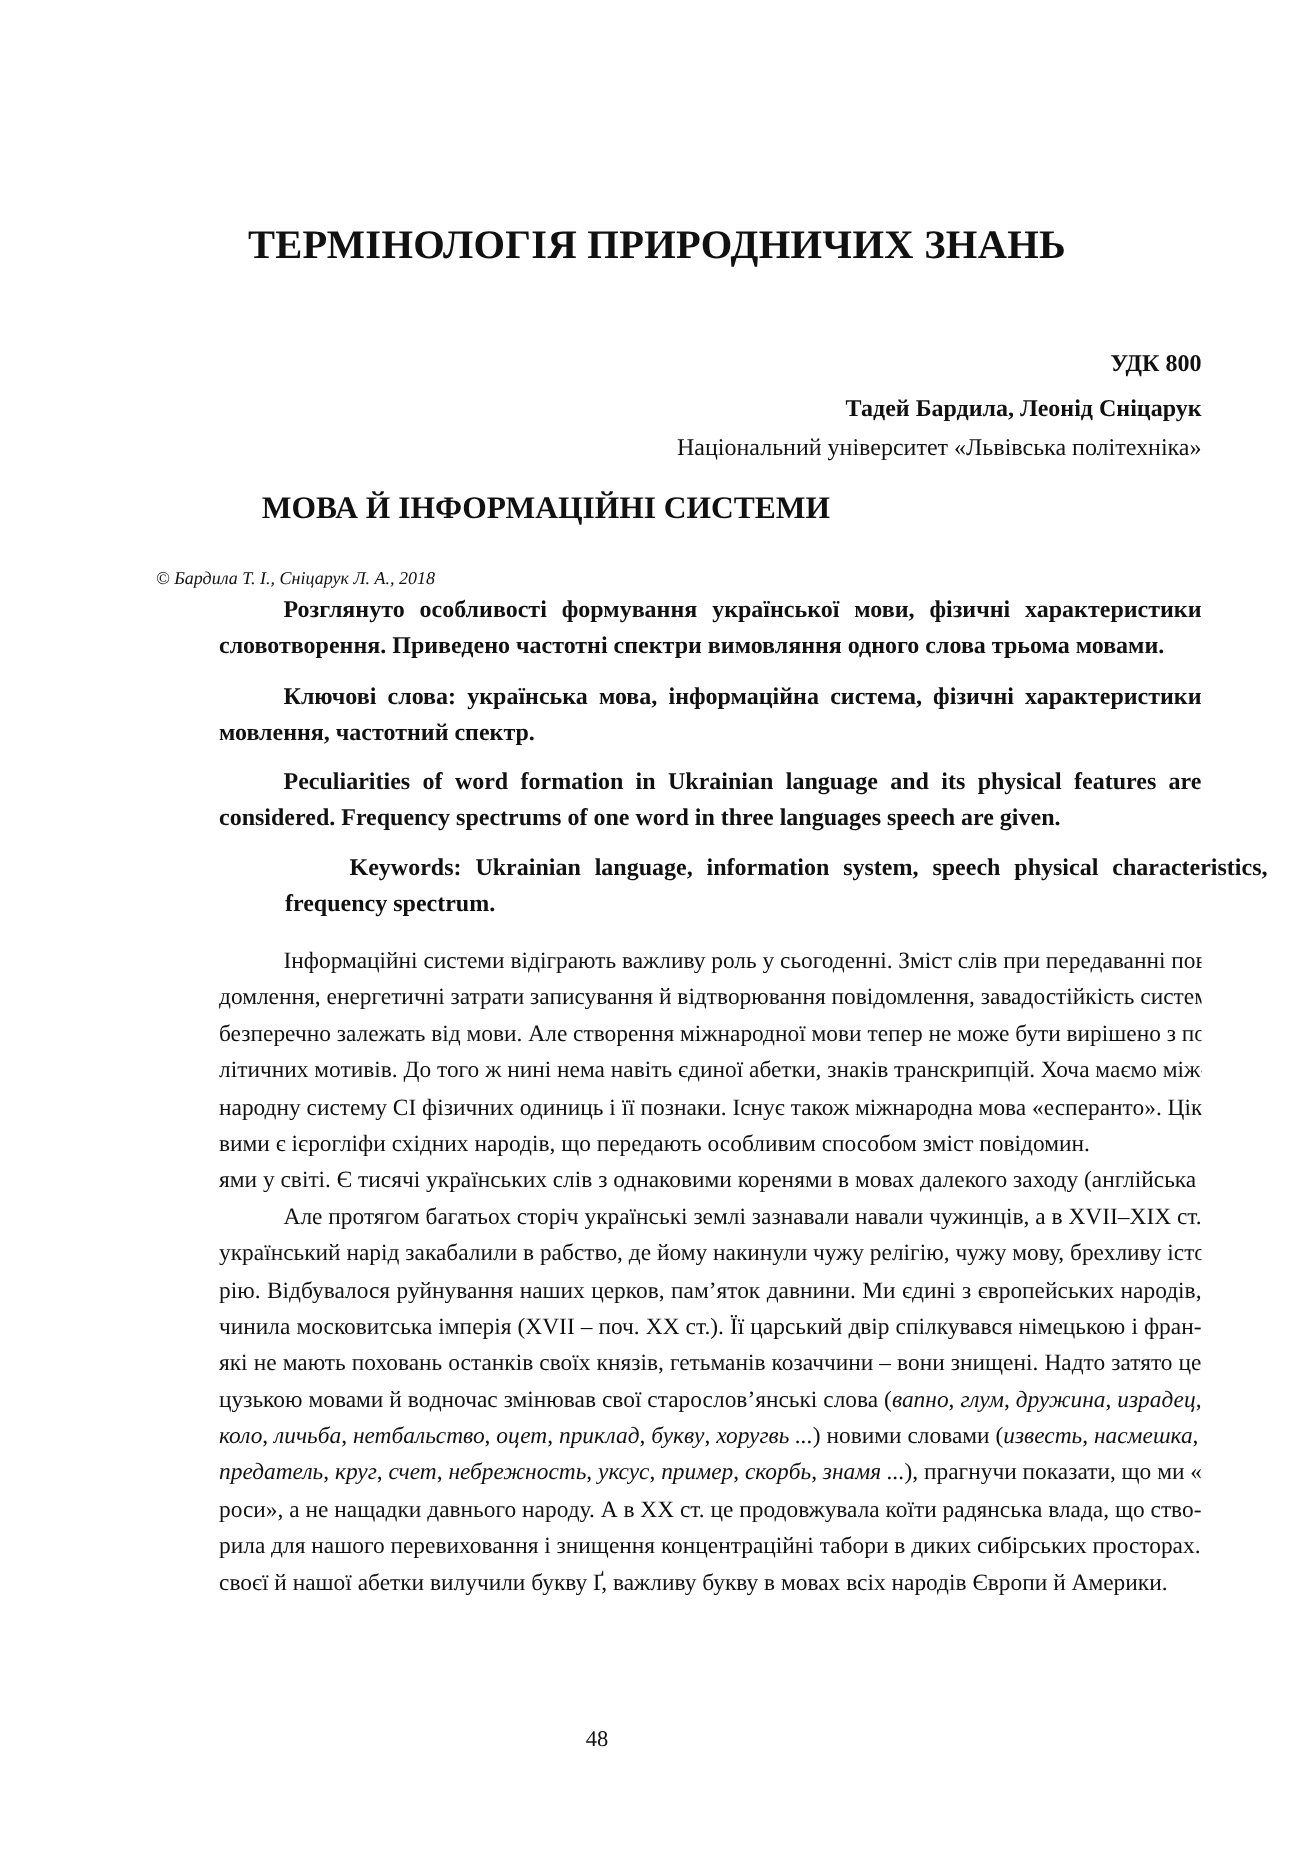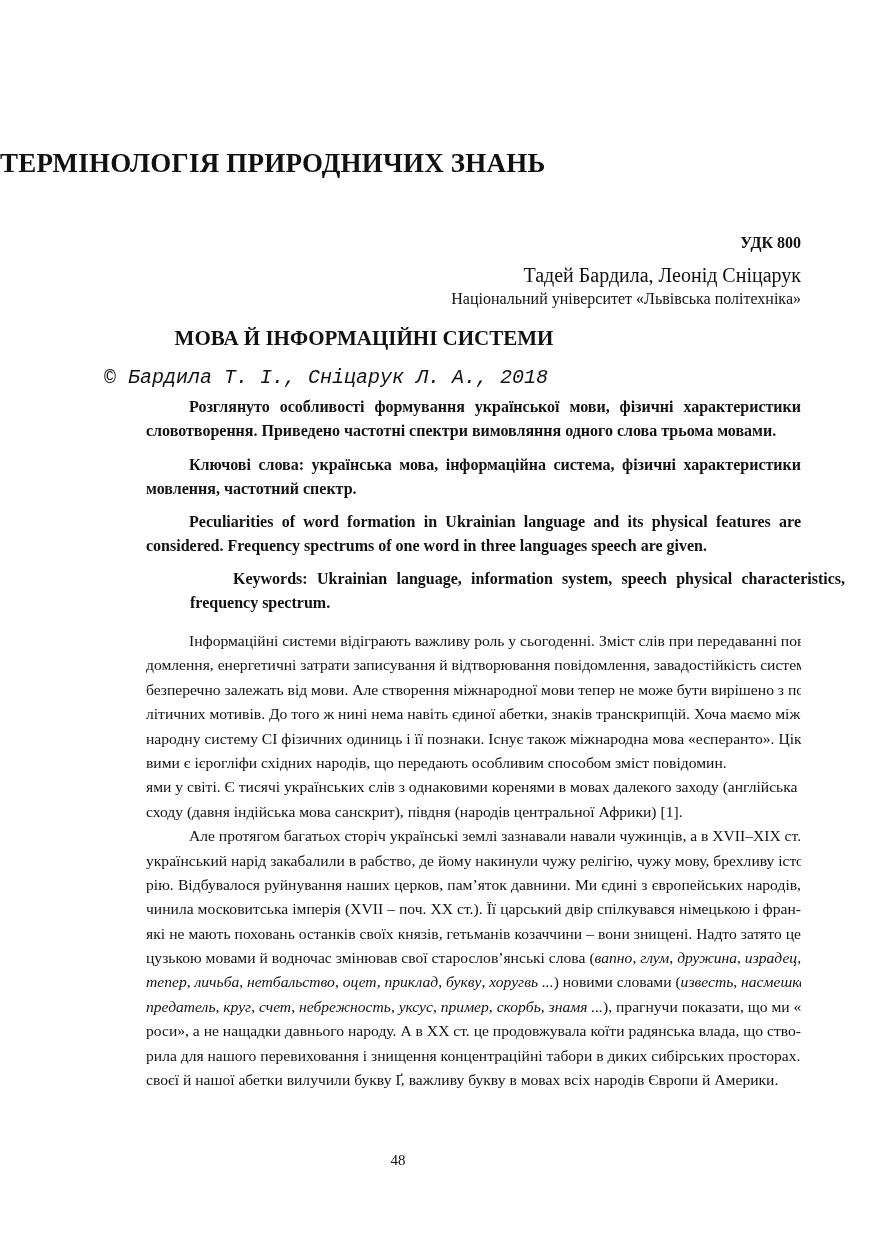--- a/index.html
+++ b/index.html
@@ -1,25 +1,25 @@
 <!DOCTYPE html>
 <html><head>
 <meta charset="utf-8">
 <style>
   html, body { margin: 0; padding: 0; background: #ffffff; }
   body { width: 876px; height: 1240px; position: relative; overflow: hidden;
          font-family: "Liberation Serif", "DejaVu Serif", serif; color: #111; }
-  .section-title { position: absolute; left: 0; width: 876px; top: 148px; text-align: left;
+  .section-title { position: absolute; left: 0; width: 876px; top: 148px; text-align: center;
          font-weight: bold; font-size: 27px; letter-spacing: 0.2px; }
   .udk { position: absolute; right: 75px; top: 234px; font-weight: bold; font-size: 16px; }
-  .authors { position: absolute; right: 75px; top: 264px; font-weight: normal; font-size: 20px; }
+  .authors { position: absolute; right: 75px; top: 264px; font-weight: bold; font-size: 16px; }
   .affil { position: absolute; right: 75px; top: 290px; font-size: 16px; }
   .article-title { position: absolute; left: 0; width: 728px; top: 326px; text-align: center;
          font-weight: bold; font-size: 21px; }
-  .copyright { position: absolute; left: 104px; top: 366px; font-style: italic; font-size: 20px; font-family: Liberation Mono, monospace; }
+  .copyright { position: absolute; left: 104px; top: 378px; font-style: italic; font-size: 12px; }
   .block { position: absolute; left: 146px; width: 655px; }
   .abs p { margin: 0; font-weight: bold; font-size: 16px; line-height: 24px;
          text-align: justify; text-indent: 43px; font-stretch: condensed; }
   .line { height: 24.4px; line-height: 24.4px; font-size: 15.6px; white-space: nowrap;
          text-align: justify; text-align-last: justify; overflow: hidden; }
   .line.last { text-align-last: left; }
   .line.indent { padding-left: 43px; }
   .page-number { position: absolute; left: 0; width: 796px; top: 1152px; text-align: center; font-size: 15px; }
   i { font-style: italic; }
 </style>
@@ -51,30 +51,29 @@
   <div>
     <div class="line indent">Інформаційні системи відіграють важливу роль у сьогоденні. Зміст слів при передаванні пові-</div>
     <div class="line">домлення, енергетичні затрати записування й відтворювання повідомлення, завадостійкість системи</div>
     <div class="line">безперечно залежать від мови. Але створення міжнародної мови тепер не може бути вирішено з по-</div>
     <div class="line">літичних мотивів. До того ж нині нема навіть єдиної абетки, знаків транскрипцій. Хоча маємо між-</div>
     <div class="line">народну систему СІ фізичних одиниць і її познаки. Існує також міжнародна мова «есперанто». Ціка-</div>
     <div class="line last">вими є ієрогліфи східних народів, що передають особливим способом зміст повідомин.</div>
   </div>
   <div>
     <div class="line">ями у світі. Є тисячі українських слів з однаковими коренями в мовах далекого заходу (англійська мова),</div>
-    <div class="line last">сходу (давня індійська мова санскрит), півдня (народів центральної Африки) [1].</div>
   </div>
   <div>
     <div class="line indent">Але протягом багатьох сторіч українські землі зазнавали навали чужинців, а в XVII–XIX ст.</div>
     <div class="line">український нарід закабалили в рабство, де йому накинули чужу релігію, чужу мову, брехливу істо-</div>
     <div class="line">рію. Відбувалося руйнування наших церков, пам’яток давнини. Ми єдині з європейських народів,</div>
     <div class="line">чинила московитська імперія (XVII – поч. XX ст.). Її царський двір спілкувався німецькою і фран-</div>
     <div class="line">які не мають поховань останків своїх князів, гетьманів козаччини – вони знищені. Надто затято це</div>
     <div class="line italic-mix">цузькою мовами й водночас змінював свої старослов’янські слова (<i>вапно</i>, <i>глум</i>, <i>дружина</i>, <i>израдец</i>,</div>
-    <div class="line italic-mix"><i>тепер</i>, <i>личьба</i>, <i>нетбальство</i>, <i>оцет</i>, <i>приклад</i>, <i>букву</i>, <i>хоругвь</i> <i>...</i>) новими словами (<i>известь</i>, <i>насмешка</i>, <i>жена</i>,</div>
+    <div class="line italic-mix"><i>коло</i>, <i>личьба</i>, <i>нетбальство</i>, <i>оцет</i>, <i>приклад</i>, <i>букву</i>, <i>хоругвь</i> <i>...</i>) новими словами (<i>известь</i>, <i>насмешка</i>, <i>жена</i>,</div>
     <div class="line italic-mix"><i>предатель</i>, <i>круг</i>, <i>счет</i>, <i>небрежность</i>, <i>уксус</i>, <i>пример</i>, <i>скорбь</i>, <i>знамя</i> <i>...</i>), прагнучи показати, що ми «мало-</div>
     <div class="line">роси», а не нащадки давнього народу. А в XX ст. це продовжувала коїти радянська влада, що ство-</div>
     <div class="line">рила для нашого перевиховання і знищення концентраційні табори в диких сибірських просторах. Зі</div>
     <div class="line last">своєї й нашої абетки вилучили букву Ґ, важливу букву в мовах всіх народів Європи й Америки.</div>
   </div>
 </div>
 
 <div class="page-number">48</div>
 
 </body></html>

